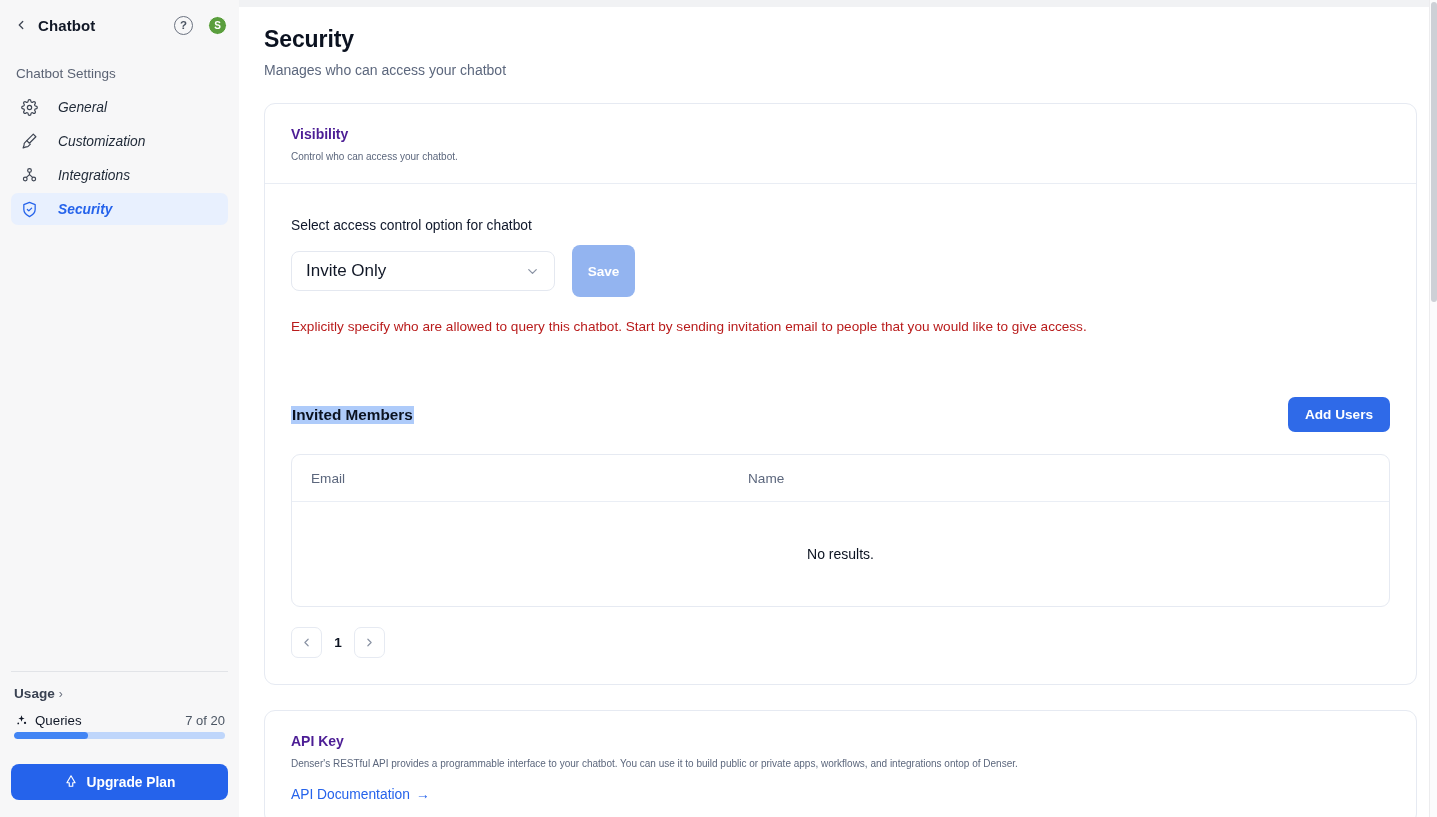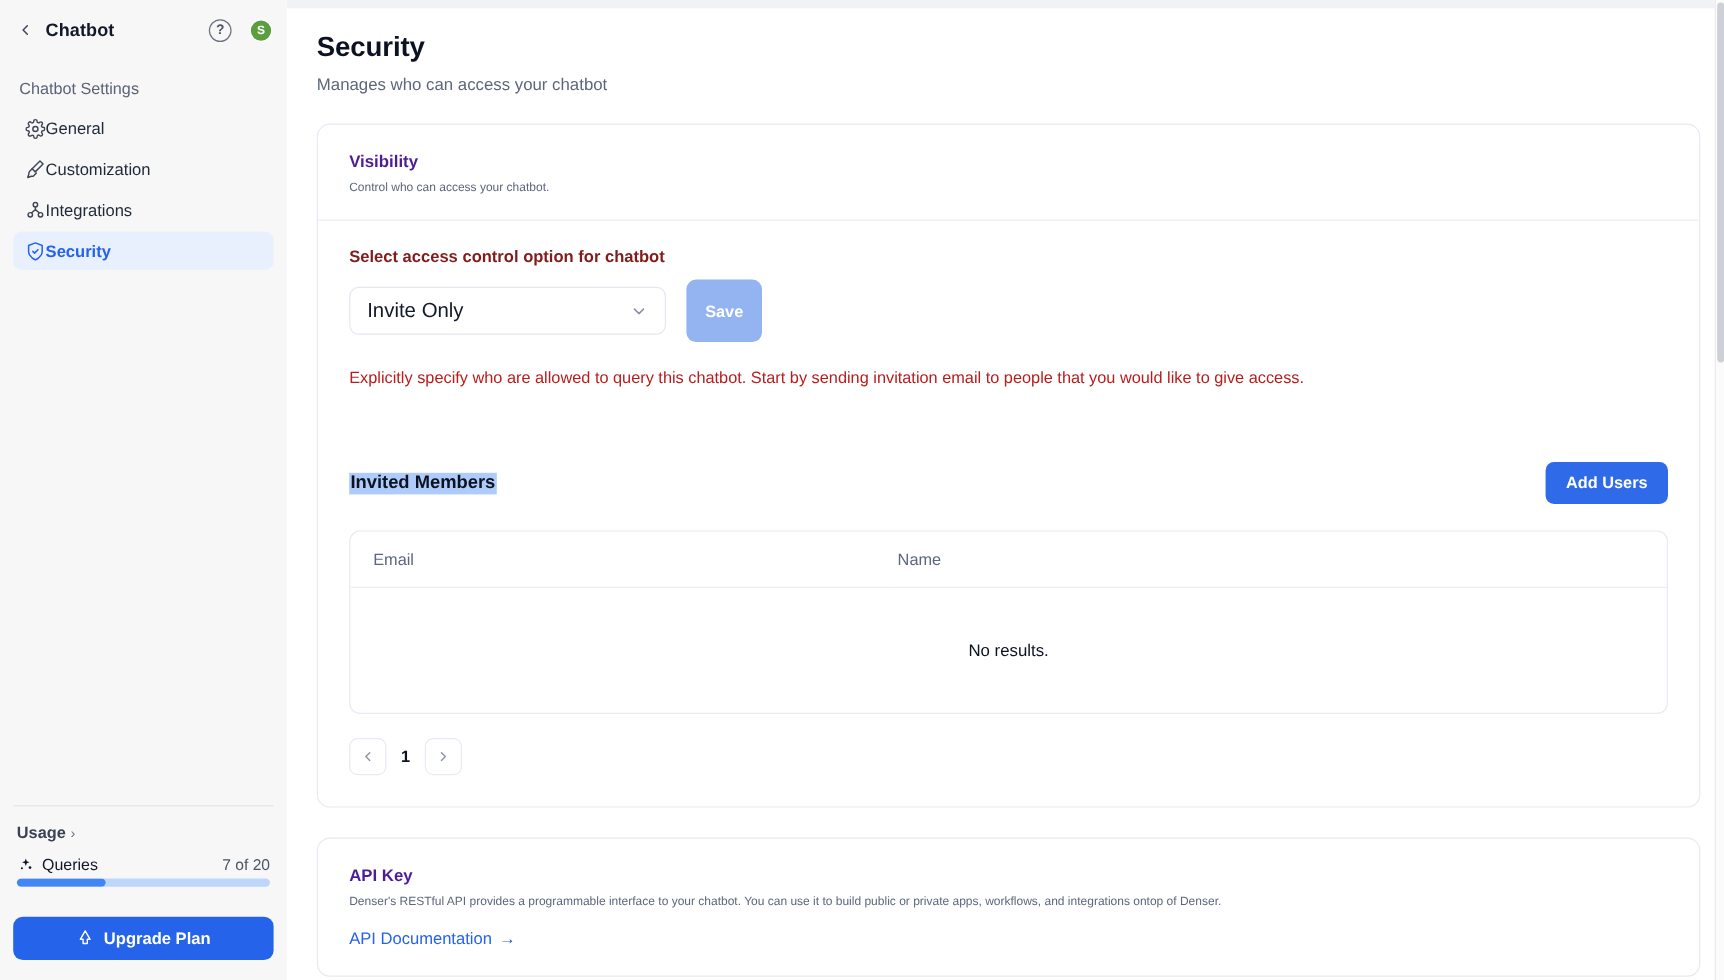--- a/index.html
+++ b/index.html
@@ -115,28 +115,29 @@
 
   .nav {
     padding: 4px 11px 0 11px;
     display: flex;
     flex-direction: column;
     gap: 2px;
   }
   .nav-item {
     display: flex;
     align-items: center;
-    gap: 0;
+    gap: 20px;
     height: 32px;
     padding: 0 10px;
     border-radius: 7px;
     font-size: 13.8px;
     color: #1f2937;
     cursor: pointer;
     user-select: none;
+    font-style: italic;
   }
   .nav-item.active {
     background: #e8f0fe;
     color: #2563eb;
     font-weight: 600;
   }
   .nav-icon { width: 17px; height: 17px; flex: none; display: flex; align-items: center; justify-content: center; }
   .nav-icon svg { display: block; }
 
   .sb-spacer { flex: 1; }
@@ -242,23 +243,24 @@
   .card-sub {
     font-size: 10px;
     color: #5c677d;
     margin-top: 9px;
   }
   .card-divider { height: 1px; background: #e9edf4; }
   .card-body { padding: 22px 26px 26px 26px; }
 
   .field-label {
     font-size: 13.8px;
-    font-weight: 700;
-    color: #7f1d1d;
+    font-weight: 400;
+    color: #0f172a;
     margin-bottom: 12px;
+    margin-top: 12px;
   }
   .control-row { display: flex; align-items: center; gap: 17px; }
   .select {
     width: 264px;
     height: 40px;
     border: 1px solid #e4e8f0;
     border-radius: 8px;
     background: #ffffff;
     display: flex;
     align-items: center;

